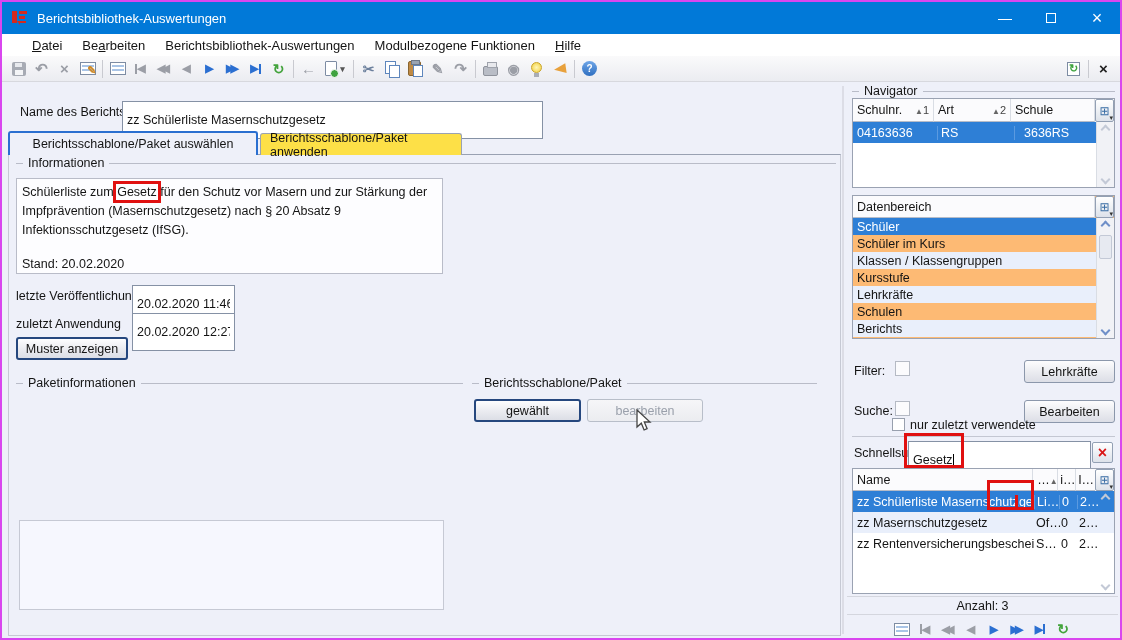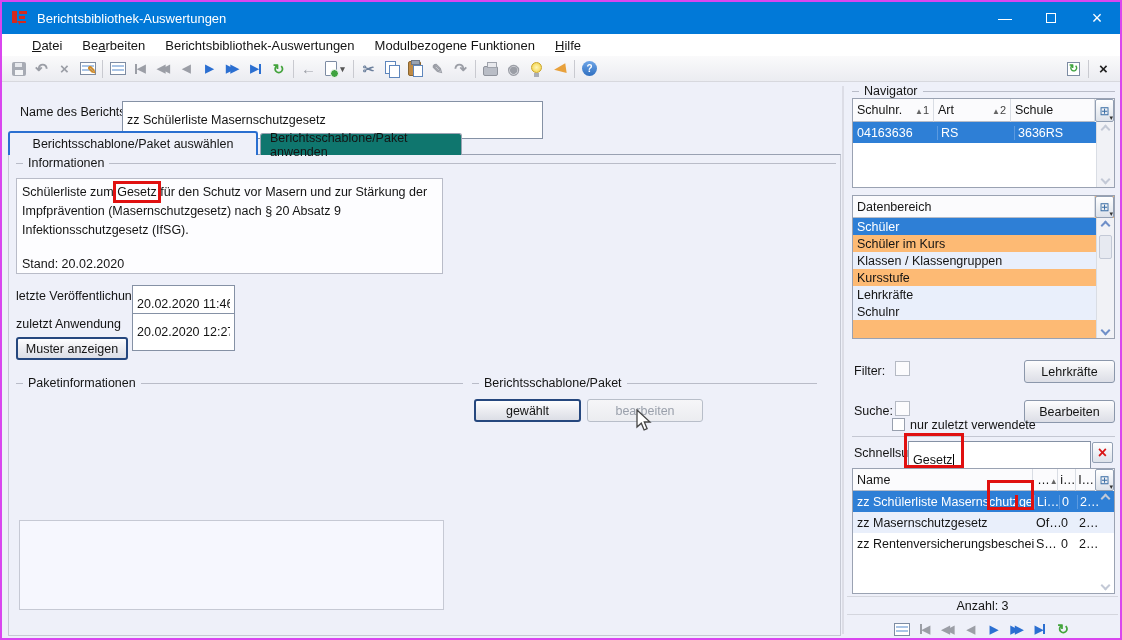--- a/index.html
+++ b/index.html
@@ -75,21 +75,21 @@
   .hcell{background:#fbfbfd;border-right:1px solid #d9dde4;border-bottom:1px solid #b6bcc8;display:flex;align-items:center;padding:0 4px;white-space:nowrap;overflow:hidden}
   .sort{margin-left:auto;font-size:11px;color:#444;white-space:nowrap}
   .sort .tri{font-size:8px;color:#666}
   .row-sel{background:#2e7fd6;color:#fff}
   .row-alt{background:#e9effb}
   .lrow{display:flex;align-items:center;padding:0 4px;white-space:nowrap;overflow:hidden}
   
   .left-panel{position:absolute;left:6px;top:84px;width:833px;height:550px}
   .tabpage{position:absolute;left:0;top:68px;width:833px;height:482px;border:1px solid #c6c9d4;border-top:1px solid #99a1b2;background:#eef0f9}
   .tab{position:absolute;display:flex;align-items:center;justify-content:center;border:1px solid #9aa2b2;border-bottom:none;
-    border-radius:3px 3px 0 0;background:#0f766e;padding:0 9px;font-size:12.5px;z-index:2}
+    border-radius:3px 3px 0 0;background:#fde047;padding:0 9px;font-size:12.5px;z-index:2}
   .tab.active{border:2px solid #2a6fd0;border-bottom:none;background:#eef0f9;z-index:3}
   .right-panel{position:absolute;left:845px;top:78px;width:271px;height:556px}
   .splitter{position:absolute;left:840px;top:84px;width:2px;height:548px;background:#dcdde6}
   .abs{position:absolute}
   .lbl{position:absolute;white-space:nowrap}
   .tooltip{position:absolute;border:1px solid #b4b4b8;background:#fbfbfc;color:#9b9ba0;padding:2px 8px;font-size:12px;
     box-shadow:1px 1px 3px rgba(0,0,0,.18);white-space:nowrap;z-index:8}
   .caret-bar{display:inline-block;width:1px;height:13px;background:#000;vertical-align:-2px}
 </style>
 </head>
@@ -264,21 +264,21 @@
         <span class="hcell" style="width:84px">Schule</span>
         <span class="gbtn" style="width:19px;height:23px">
             <span class="g">⊞</span>
             <span class="c">▾</span>
           </span>
       </div>
       <div style="position:relative;height:65px">
         <div class="lrow row-sel" style="height:21px">
           <span style="width:80px">04163636</span>
           <span style="width:77px;border-left:1px solid #5b9ae0;padding-left:3px">RS</span>
-          <span style="flex:1;border-left:1px solid #5b9ae0;padding-left:3px">3636RS</span>
+          <span style="flex:1;border-left:1px solid #5b9ae0;padding-left:9px">3636RS</span>
         </div>
         <div class="scol" style="position:absolute;right:0;top:0;width:18px;height:65px">
           <span class="chev up"></span>
           <span class="chev down"></span>
         </div>
       </div>
     </div>
 
     <div class="abs" style="left:5px;top:115px;width:263px;height:144px;border:1px solid #9aa2b2;background:#fdba74">
       <div style="display:flex;height:22px">
@@ -287,21 +287,22 @@
             <span class="g">⊞</span>
             <span class="c">▾</span>
           </span>
       </div>
       <div style="position:relative;height:120px">
         <div class="lrow row-sel" style="height:17px;width:244px">Schüler</div>
         <div class="lrow" style="height:17px;width:244px">Schüler im Kurs</div>
         <div class="lrow row-alt" style="height:17px;width:244px">Klassen / Klassengruppen</div>
         <div class="lrow" style="height:17px;width:244px">Kursstufe</div>
         <div class="lrow row-alt" style="height:17px;width:244px">Lehrkräfte</div>
-        <div class="lrow row-alt" style="height:17px;width:244px">Schulnr</div>
+        <div class="lrow" style="height:17px;width:244px">Schulen</div>
+        <div class="lrow row-alt" style="height:17px;width:244px">Berichts</div>
         <div class="scol" style="position:absolute;right:0;top:0;width:18px;height:120px">
           <span class="chev up blue"></span>
           <span class="sthumb" style="margin-top:-62px"></span>
           <span class="chev down blue"></span>
         </div>
       </div>
     </div>
 
     <span class="lbl" style="left:7px;top:284px">Filter:</span>
     <span class="chk dis" style="left:48px;top:281px;width:15px;height:15px"></span>

